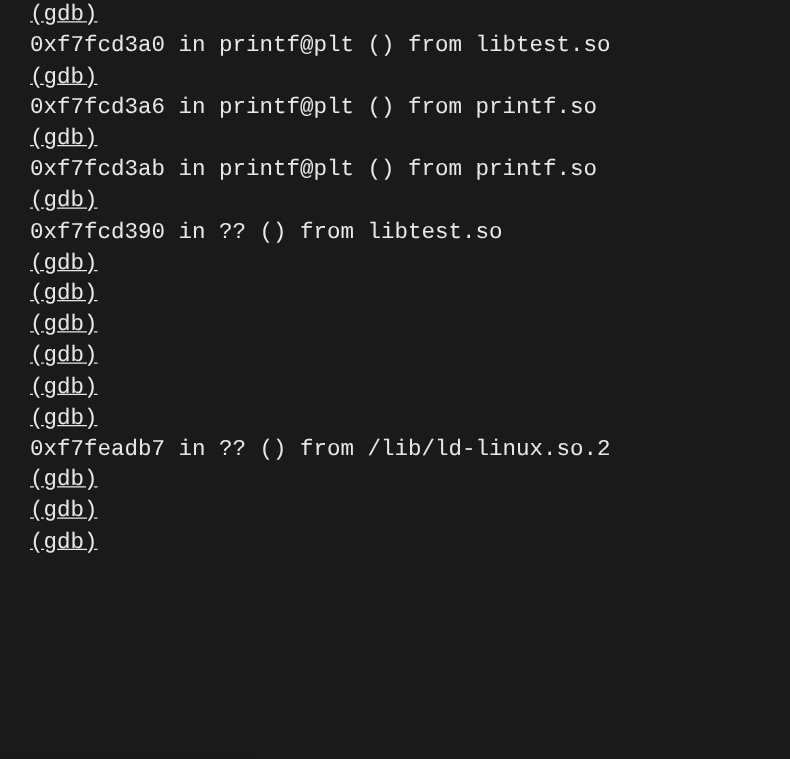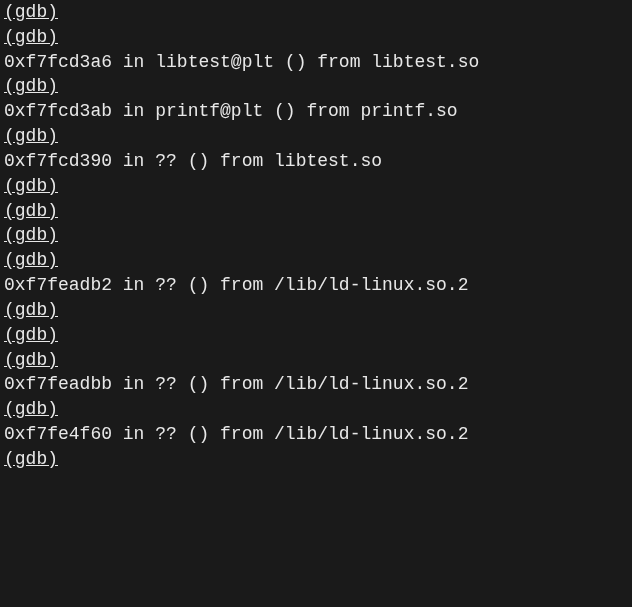--- a/index.html
+++ b/index.html
@@ -16,41 +16,41 @@
       width: 632px;
       height: 607px;
       overflow: hidden;
       line-height: 1.38;
     }
     .terminal {
       padding: 0 4px;
     }
     .line {
       white-space: pre;
+      margin-left: 20px;
     }
     .underline {
       text-decoration: underline;
     }
   </style>
 </head>
 <body>
 
 <div class="terminal">
   <div class="line underline">(gdb)</div>
+  <div class="line">0xf7fcd3a0 in printf@plt () from libtest.so</div>
   <div class="line underline">(gdb)</div>
-  <div class="line">0xf7fcd3a6 in libtest@plt () from libtest.so</div>
+  <div class="line">0xf7fcd3a6 in printf@plt () from printf.so</div>
   <div class="line underline">(gdb)</div>
   <div class="line">0xf7fcd3ab in printf@plt () from printf.so</div>
   <div class="line underline">(gdb)</div>
   <div class="line">0xf7fcd390 in ?? () from libtest.so</div>
   <div class="line underline">(gdb)</div>
   <div class="line underline">(gdb)</div>
   <div class="line underline">(gdb)</div>
   <div class="line underline">(gdb)</div>
-  <div class="line">0xf7feadb2 in ?? () from /lib/ld-linux.so.2</div>
   <div class="line underline">(gdb)</div>
   <div class="line underline">(gdb)</div>
+  <div class="line">0xf7feadb7 in ?? () from /lib/ld-linux.so.2</div>
   <div class="line underline">(gdb)</div>
-  <div class="line">0xf7feadbb in ?? () from /lib/ld-linux.so.2</div>
   <div class="line underline">(gdb)</div>
-  <div class="line">0xf7fe4f60 in ?? () from /lib/ld-linux.so.2</div>
   <div class="line underline">(gdb)</div>
 </div>
 
 </body></html>

